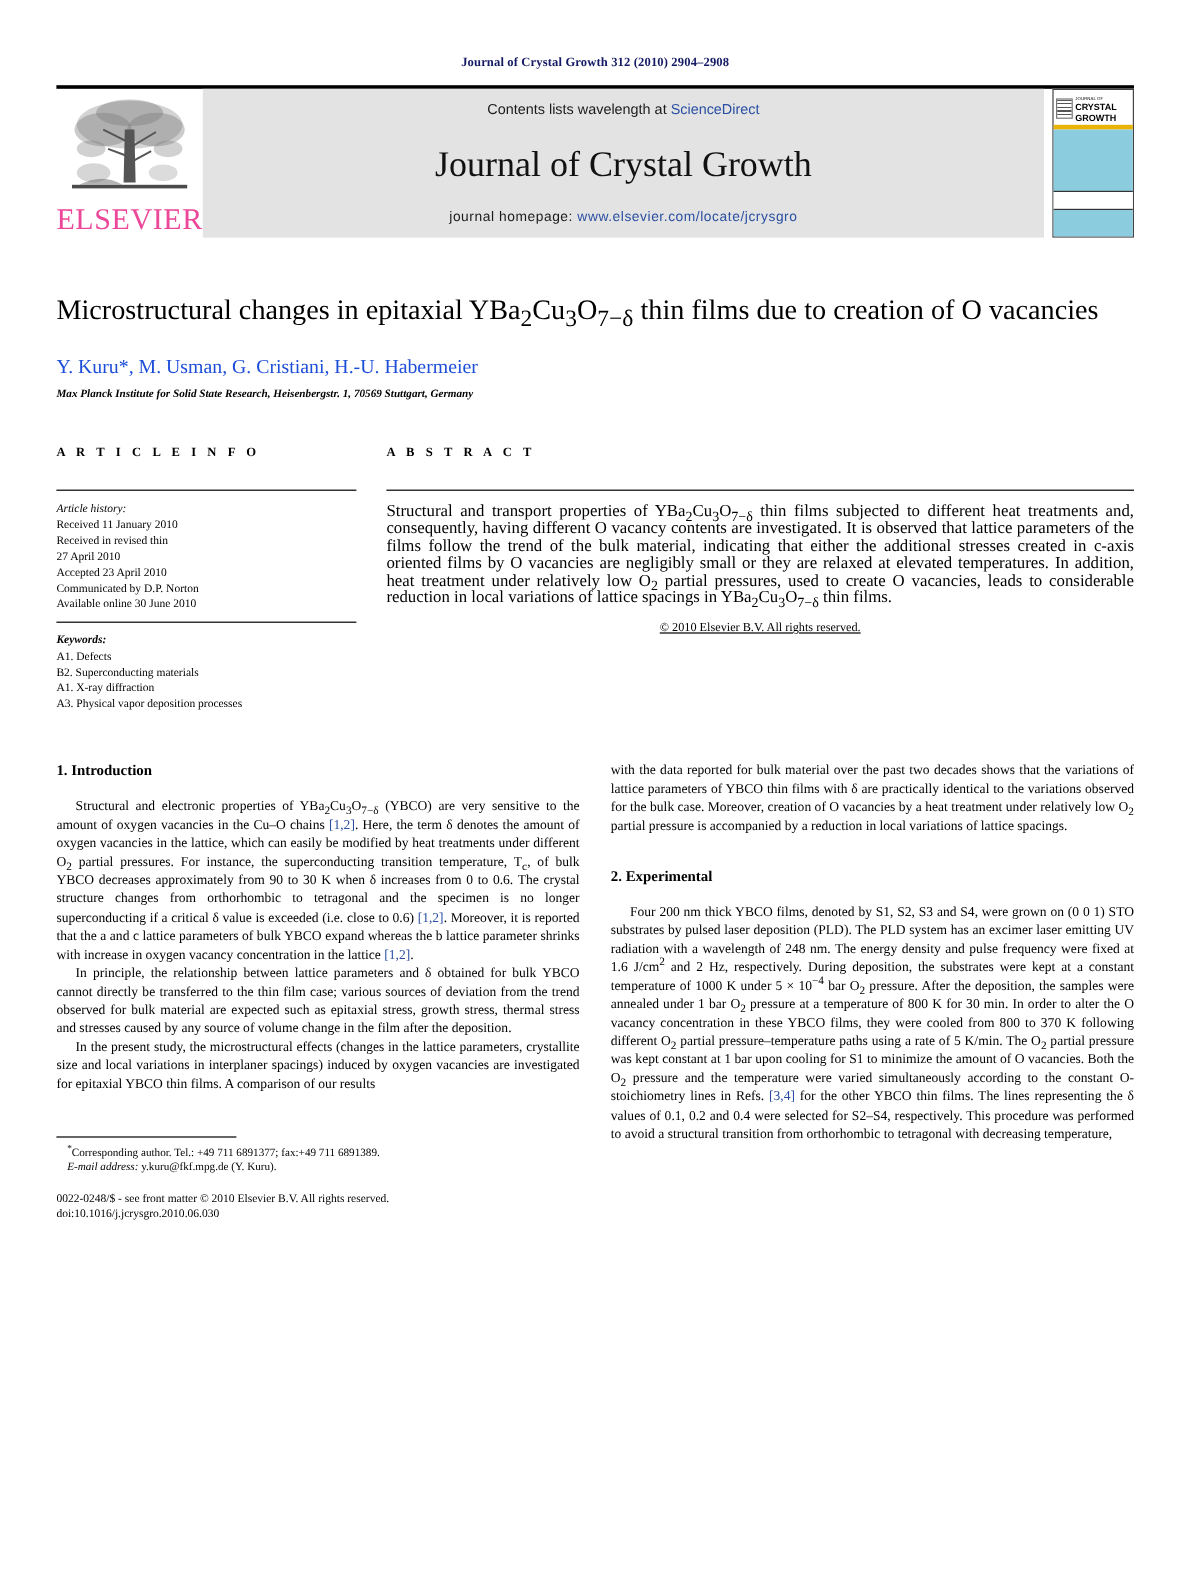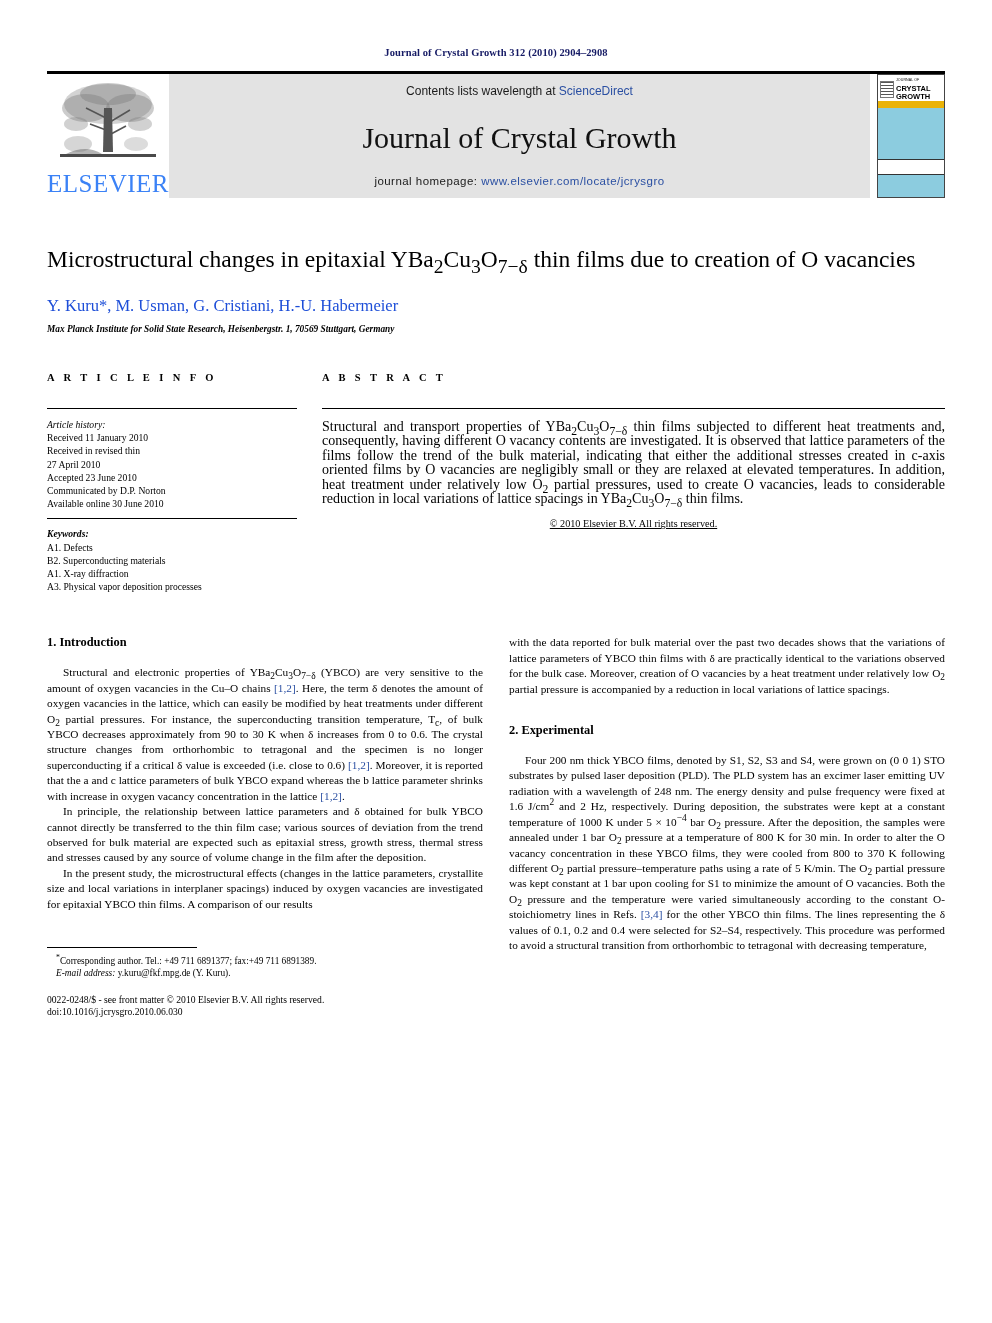--- a/index.html
+++ b/index.html
@@ -50,21 +50,21 @@
     justify-content: flex-start;
     align-items: center;
     padding-top: 4px;
     box-sizing: border-box;
   }
   .tree-svg { display:block; }
   .elsevier-word {
     font-family: "Liberation Serif", serif;
     font-size: 25px;
     letter-spacing: 0.02em;
-    color: #3b82f6;
+    color: #ec4899;
     line-height: 1;
     margin-top: 1px;
   }
   .mast-center {
     flex: 1 1 auto;
     background: #e3e3e3;
     display: flex;
     flex-direction: column;
     justify-content: space-between;
     align-items: center;
@@ -104,21 +104,21 @@
     display: flex;
     flex-direction: column;
     background: #ffffff;
   }
   .cover-head {
     height: 33px;
     display: flex;
     align-items: center;
     gap: 2px;
     padding: 2px 2px 0 2px;
-    border-bottom: 7px solid #eab308;
+    border-bottom: 4px solid #eab308;
     box-sizing: border-box;
   }
   .cover-minibox {
     width: 12px; height: 15px;
     border: 1px solid #777;
     background:
       repeating-linear-gradient(to bottom, #555 0 1px, #fff 1px 3px);
   }
   .cover-titletext {
     font-family: "Liberation Sans", sans-serif;
@@ -337,21 +337,21 @@
   <div class="info-abstract">
 
     <div class="col-info">
       <div class="sec-label">A R T I C L E   I N F O</div>
       <div class="rule"></div>
       <div class="info-hist">
         <div class="ital">Article history:</div>
         <div>Received 11 January 2010</div>
         <div>Received in revised thin</div>
         <div>27 April 2010</div>
-        <div>Accepted 23 June 2010</div>
+        <div>Accepted 23 April 2010</div>
         <div>Communicated by D.P. Norton</div>
         <div>Available online 30 June 2010</div>
       </div>
       <div class="rule"></div>
       <div class="info-kw">
         <div class="ital">Keywords:</div>
         <div>A1. Defects</div>
         <div>B2. Superconducting materials</div>
         <div>A1. X-ray diffraction</div>
         <div>A3. Physical vapor deposition processes</div>

